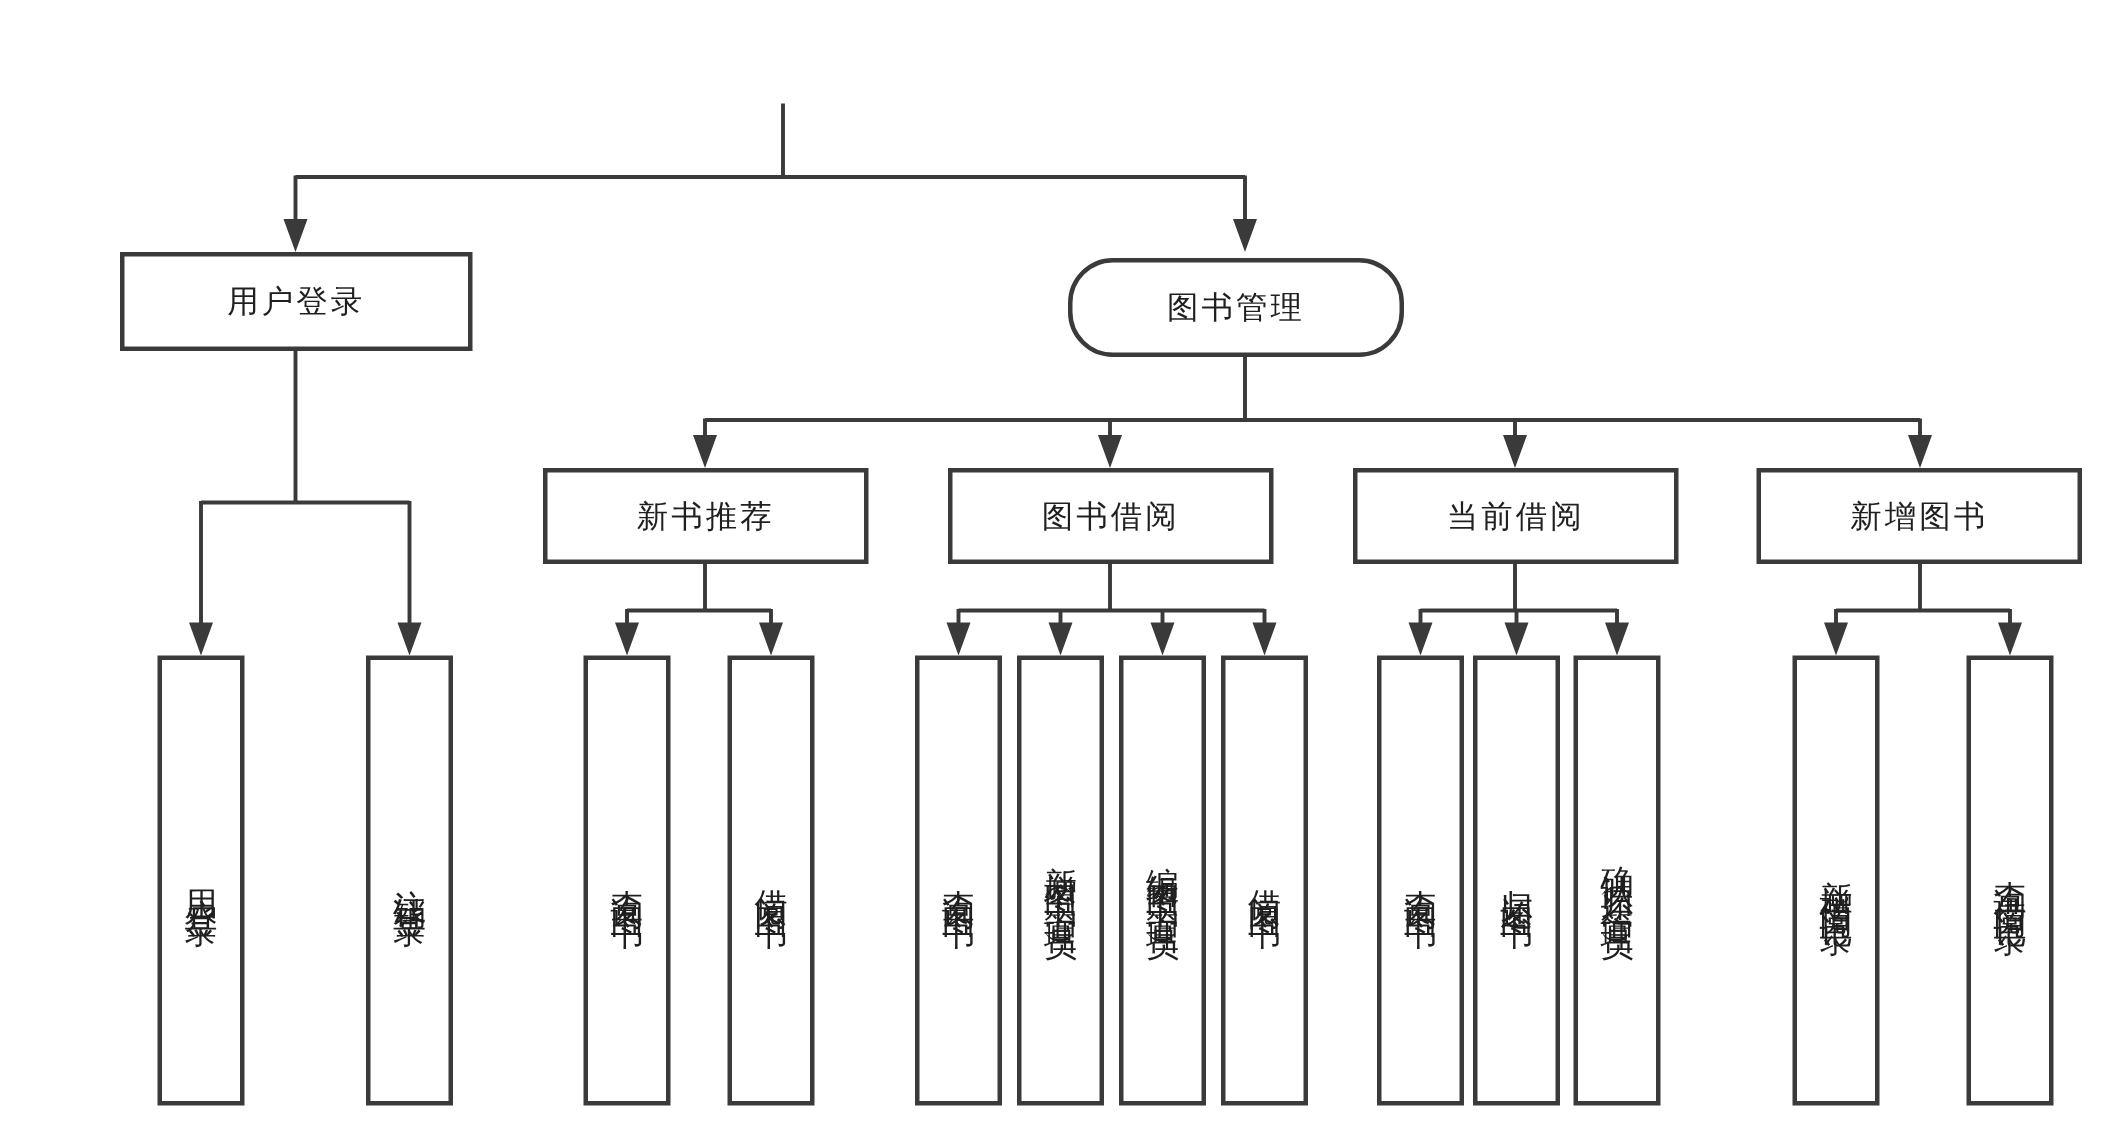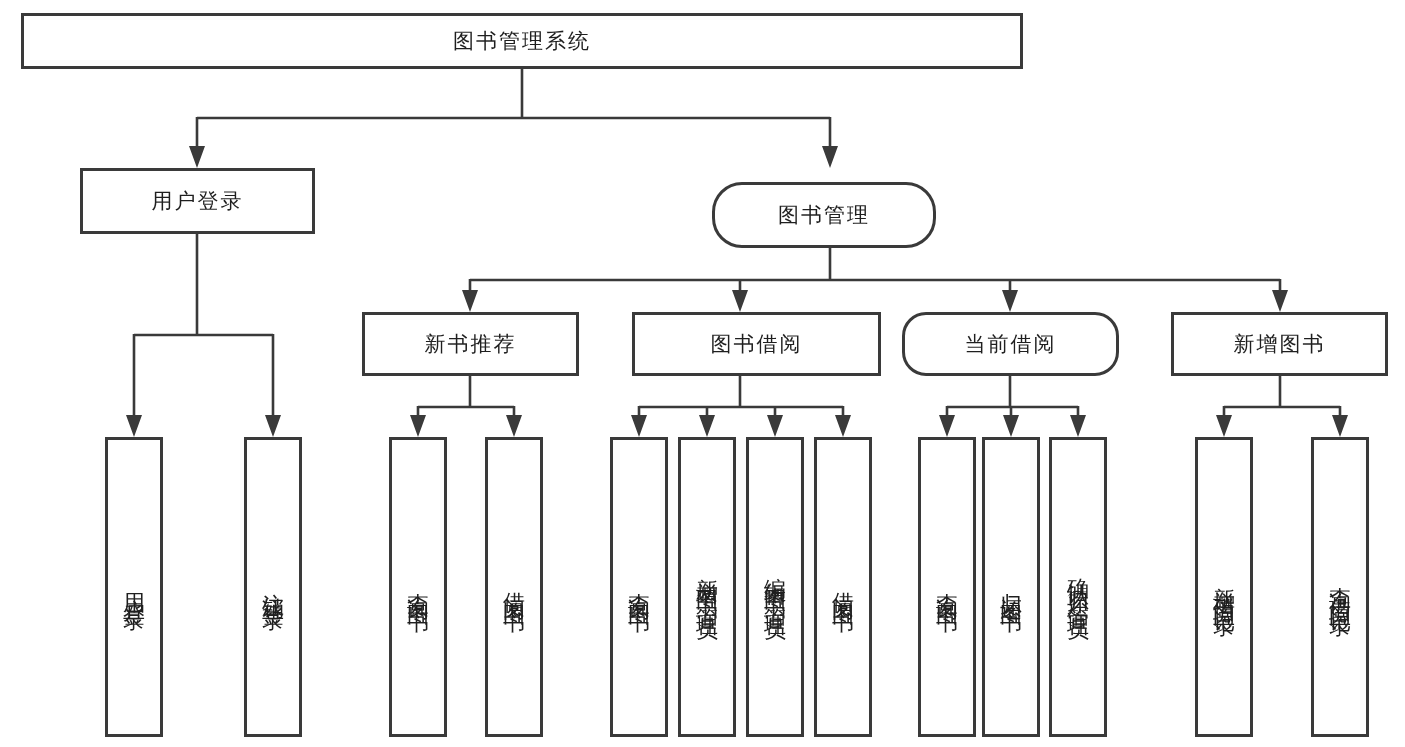--- a/index.html
+++ b/index.html
@@ -78,38 +78,35 @@
       M1002 290 L1018 290 L1010 312 Z  M1272 290 L1288 290 L1280 312 Z
       M126 415 L142 415 L134 437 Z  M265 415 L281 415 L273 437 Z
       M410 415 L426 415 L418 437 Z  M506 415 L522 415 L514 437 Z
       M631 415 L647 415 L639 437 Z  M699 415 L715 415 L707 437 Z
       M767 415 L783 415 L775 437 Z  M835 415 L851 415 L843 437 Z
       M939 415 L955 415 L947 437 Z  M1003 415 L1019 415 L1011 437 Z
       M1070 415 L1086 415 L1078 437 Z
       M1216 415 L1232 415 L1224 437 Z  M1332 415 L1348 415 L1340 437 Z"></path>
   </svg>
 
-  <div class="box" style="left:21px; top:13px; width:1002px; height:56px;">
-    <span class="root-label">图书管理系统</span>
-  </div>
 
   <div class="box" style="left:80px; top:168px; width:235px; height:66px;">
     <span class="h-label">用户登录</span>
   </div>
-  <div class="box" style="left:712px; top:182px; width:224px; height:66px;border-radius:30px;">
+  <div class="box" style="left:712px; top:172px; width:224px; height:66px;border-radius:30px;">
     <span class="h-label">图书管理</span>
   </div>
 
   <div class="box" style="left:362px; top:312px; width:217px; height:64px;">
     <span class="h-label">新书推荐</span>
   </div>
-  <div class="box" style="left:632px; top:312px; width:249px; height:64px;">
+  <div class="box" style="left:632px; top:312px; width:217px; height:64px;">
     <span class="h-label">图书借阅</span>
   </div>
-  <div class="box" style="left:902px; top:312px; width:217px; height:64px;border-radius:24px;">
+  <div class="box" style="left:902px; top:312px; width:217px; height:64px;">
     <span class="h-label">当前借阅</span>
   </div>
   <div class="box" style="left:1171px; top:312px; width:217px; height:64px;">
     <span class="h-label">新增图书</span>
   </div>
 
   <div class="box leaf" style="left:105px; top:437px; width:58px; height:300px;">
     <span class="v-label">用户登录</span>
   </div>
   <div class="box leaf" style="left:244px; top:437px; width:58px; height:300px;">

